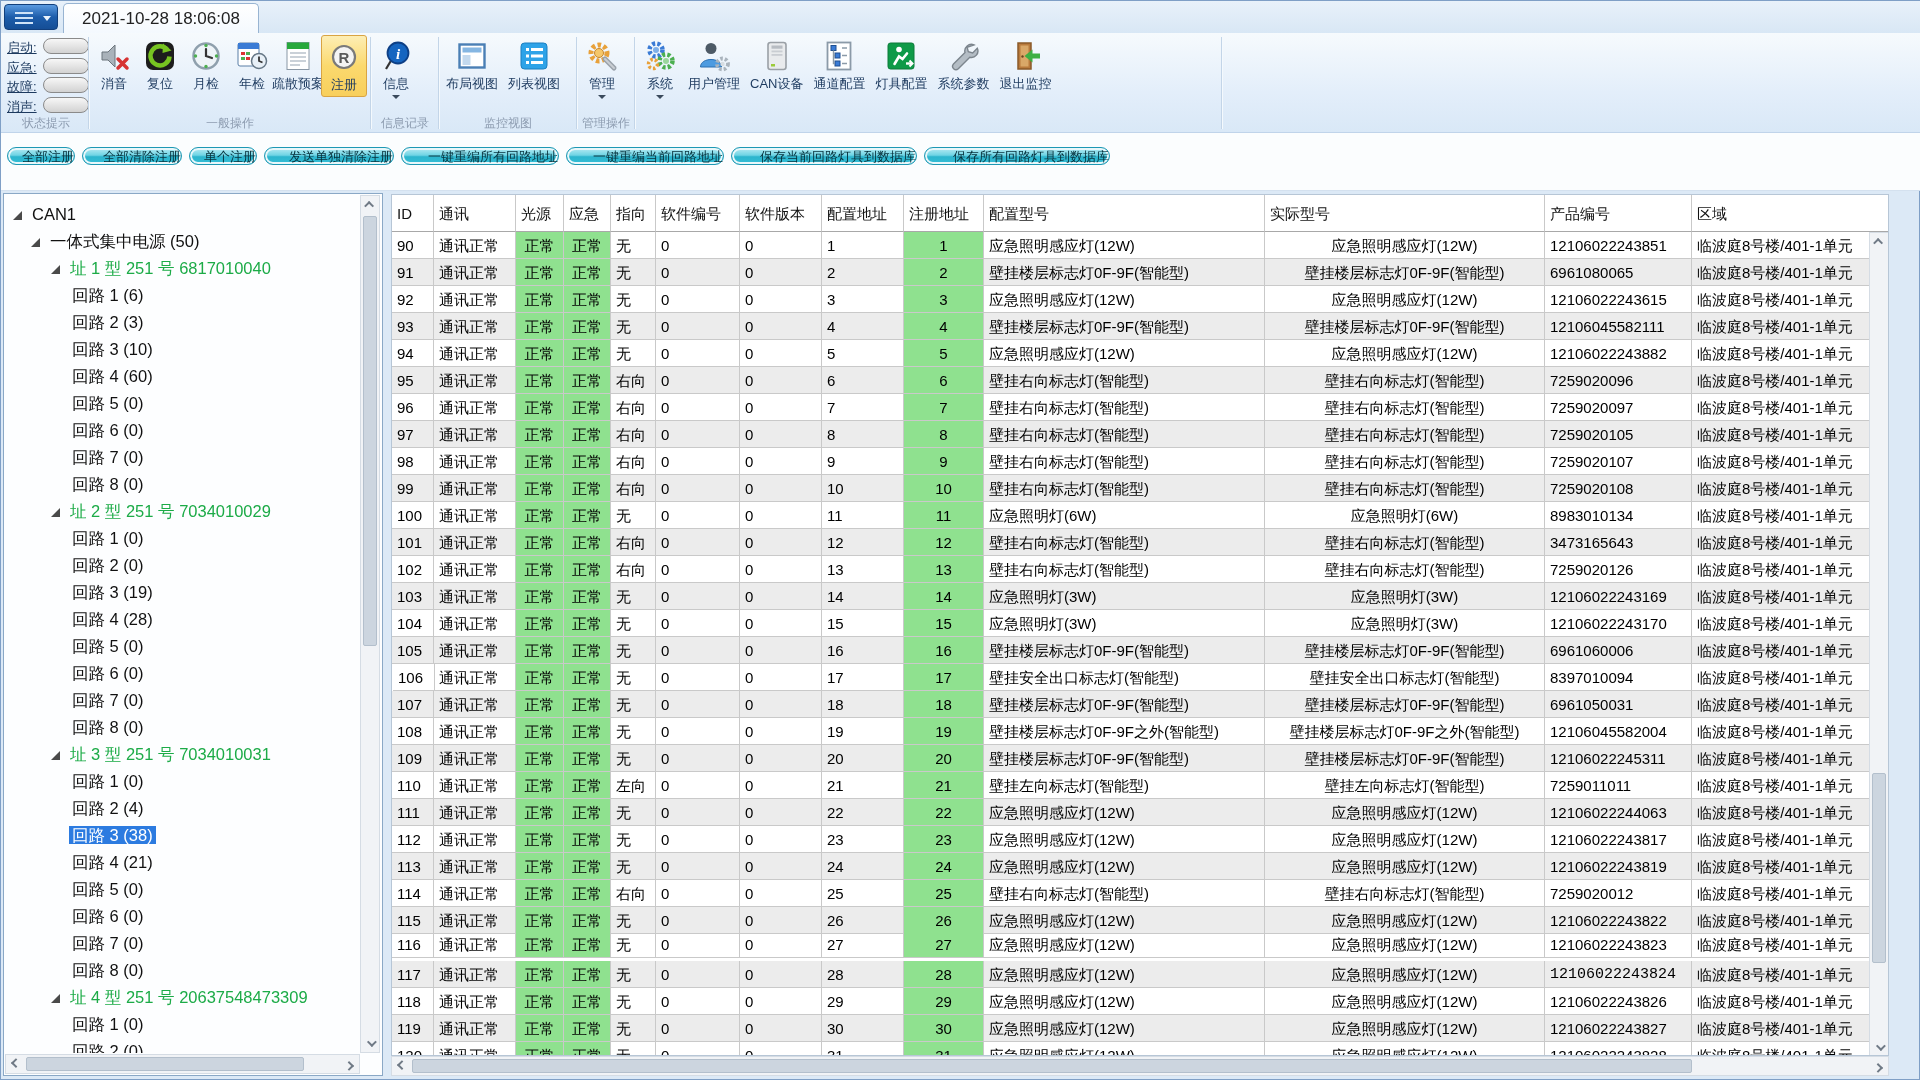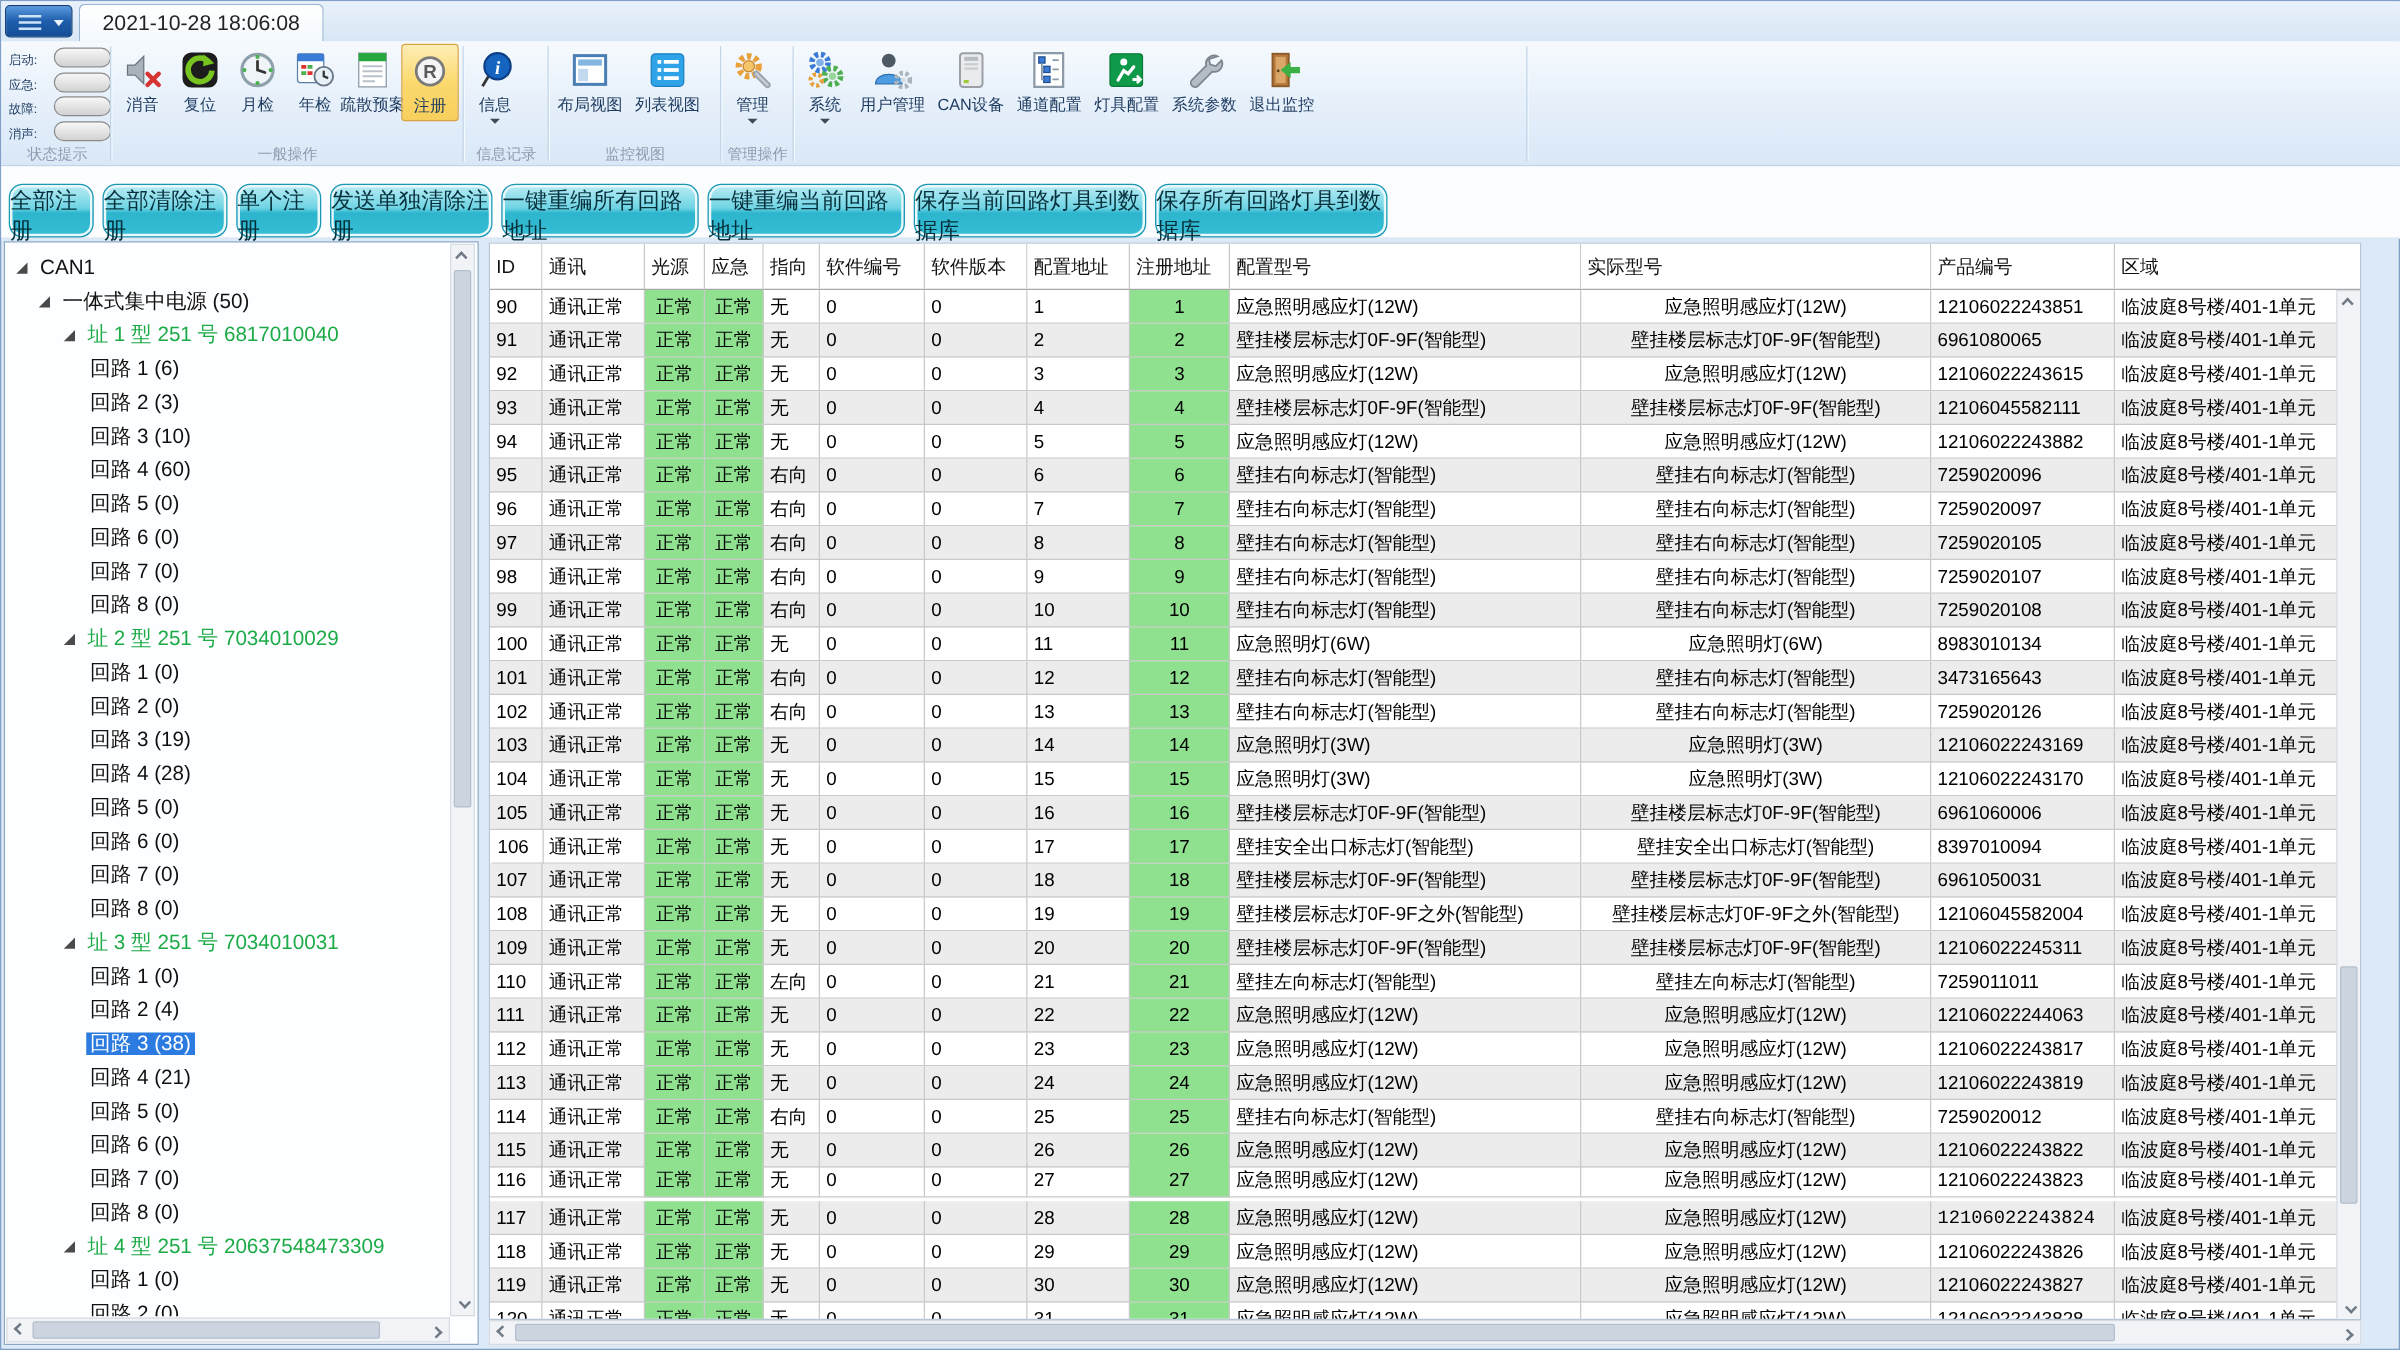--- a/index.html
+++ b/index.html
@@ -26,34 +26,34 @@
   .glabel { position:absolute; bottom:1px; left:0; right:0; text-align:center; font-size:12px; color:#8d9cb0; }
   .btnrow { position:absolute; left:2px; top:2px; right:4px; display:flex; align-items:flex-start; }
   .rbtn { min-width:46px; padding:4px 5px 2px; display:flex; flex-direction:column; align-items:center; border-radius:3px; cursor:pointer; }
   .rbtn .ico { width:34px; height:34px; display:flex; align-items:center; justify-content:center; }
   .rbtn .lbl { margin-top:2px; font-size:13px; color:#1d3a5f; white-space:nowrap; }
   .rbtn .dd { margin-top:2px; width:0; height:0; border-left:4px solid transparent; border-right:4px solid transparent; border-top:4px solid #3a4a5c; }
   .rbtn.active { background:linear-gradient(#fdeeb5,#fbd96e 50%,#f8cf5c); border:1px solid #d9a443; }
 
   
   .status-row { position:absolute; left:4px; height:19px; }
-  .status-row .slbl { font-size:10px; color:#1d3a5f; line-height:17px; }
+  .status-row .slbl { font-size:13px; color:#1d3a5f; line-height:17px;text-decoration:underline; }
   .status-pill { position:absolute; left:36px; top:0; width:46px; height:16px; border-radius:8px;
     background:linear-gradient(#f7f7f7,#d2d2d2); border:1px solid #8a8a8a; cursor:default; }
 
   
   .cycle-lines { position:absolute; left:8px; top:2px; }
   .cycle-lines div { font-size:15.5px; line-height:21.5px; white-space:nowrap; }
   .c-blue { color:#1560d0; } .c-red { color:#aa2c2c; }
 
   
   .action-strip { position:absolute; left:0; top:132px; width:1920px; height:58px; background:#fbfdfe; border-bottom:1px solid #d4e1ef; }
-  .cyan-btn { position:absolute; top:14px; height:43px; border-radius:11px; border:1px solid #1d98b4;
+  .cyan-btn { position:absolute; top:14px; height:18px; border-radius:11px; border:1px solid #1d98b4;
     background:linear-gradient(#b9ecf4,#6fd4e4 45%,#2cb5cd 55%,#35bed6); box-shadow:0 0 0 2px #e8f7fa inset;
-    color:#06313c; font-size:18px; text-align:left; cursor:pointer; font-family:"Liberation Sans",sans-serif; }
+    color:#06313c; font-size:13px; text-align:right; cursor:pointer; font-family:"Liberation Sans",sans-serif; }
 
   
   .tree-panel { position:absolute; left:2px; top:192px; width:380px; height:883px; background:#fdfeff; border:1px solid #8aa8c6; overflow:hidden; }
   .tree-view { position:absolute; left:1px; top:1px; width:354px; height:858px; overflow:hidden; }
   .tree-item { position:absolute; height:27px; line-height:27px; font-size:16.5px; color:#111; white-space:nowrap; cursor:pointer; }
   .tree-item .expander { display:inline-block; width:0; height:0; border-bottom:9px solid #4a4a4a; border-left:9px solid transparent; margin-right:7px; }
   .tree-item.green { color:#1cab47; }
   .tree-item .txt { padding:0 3px; }
   .tree-item.selected .txt { background:#2c7be0; color:#fff; }
 

